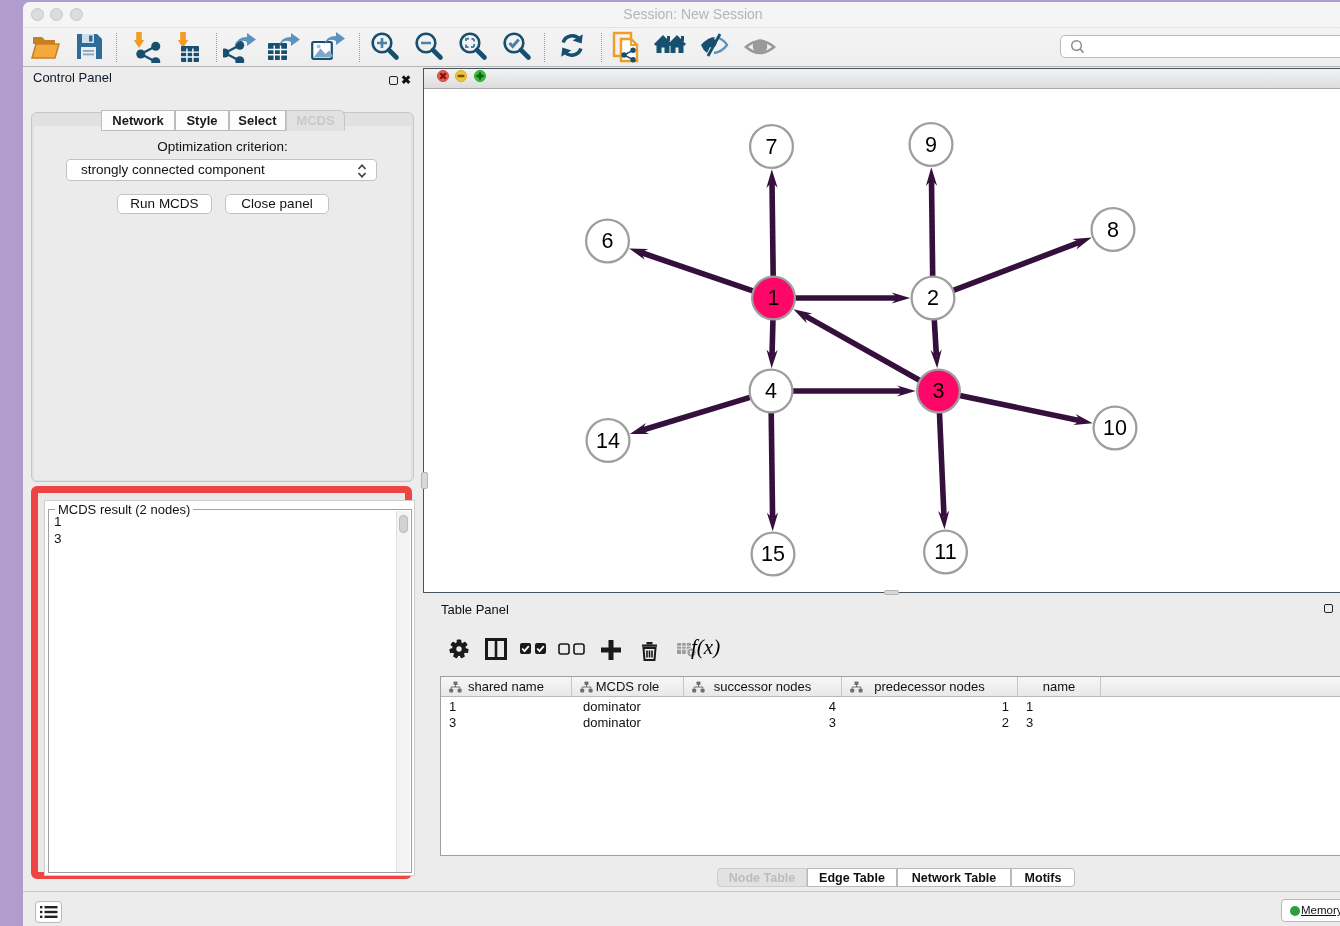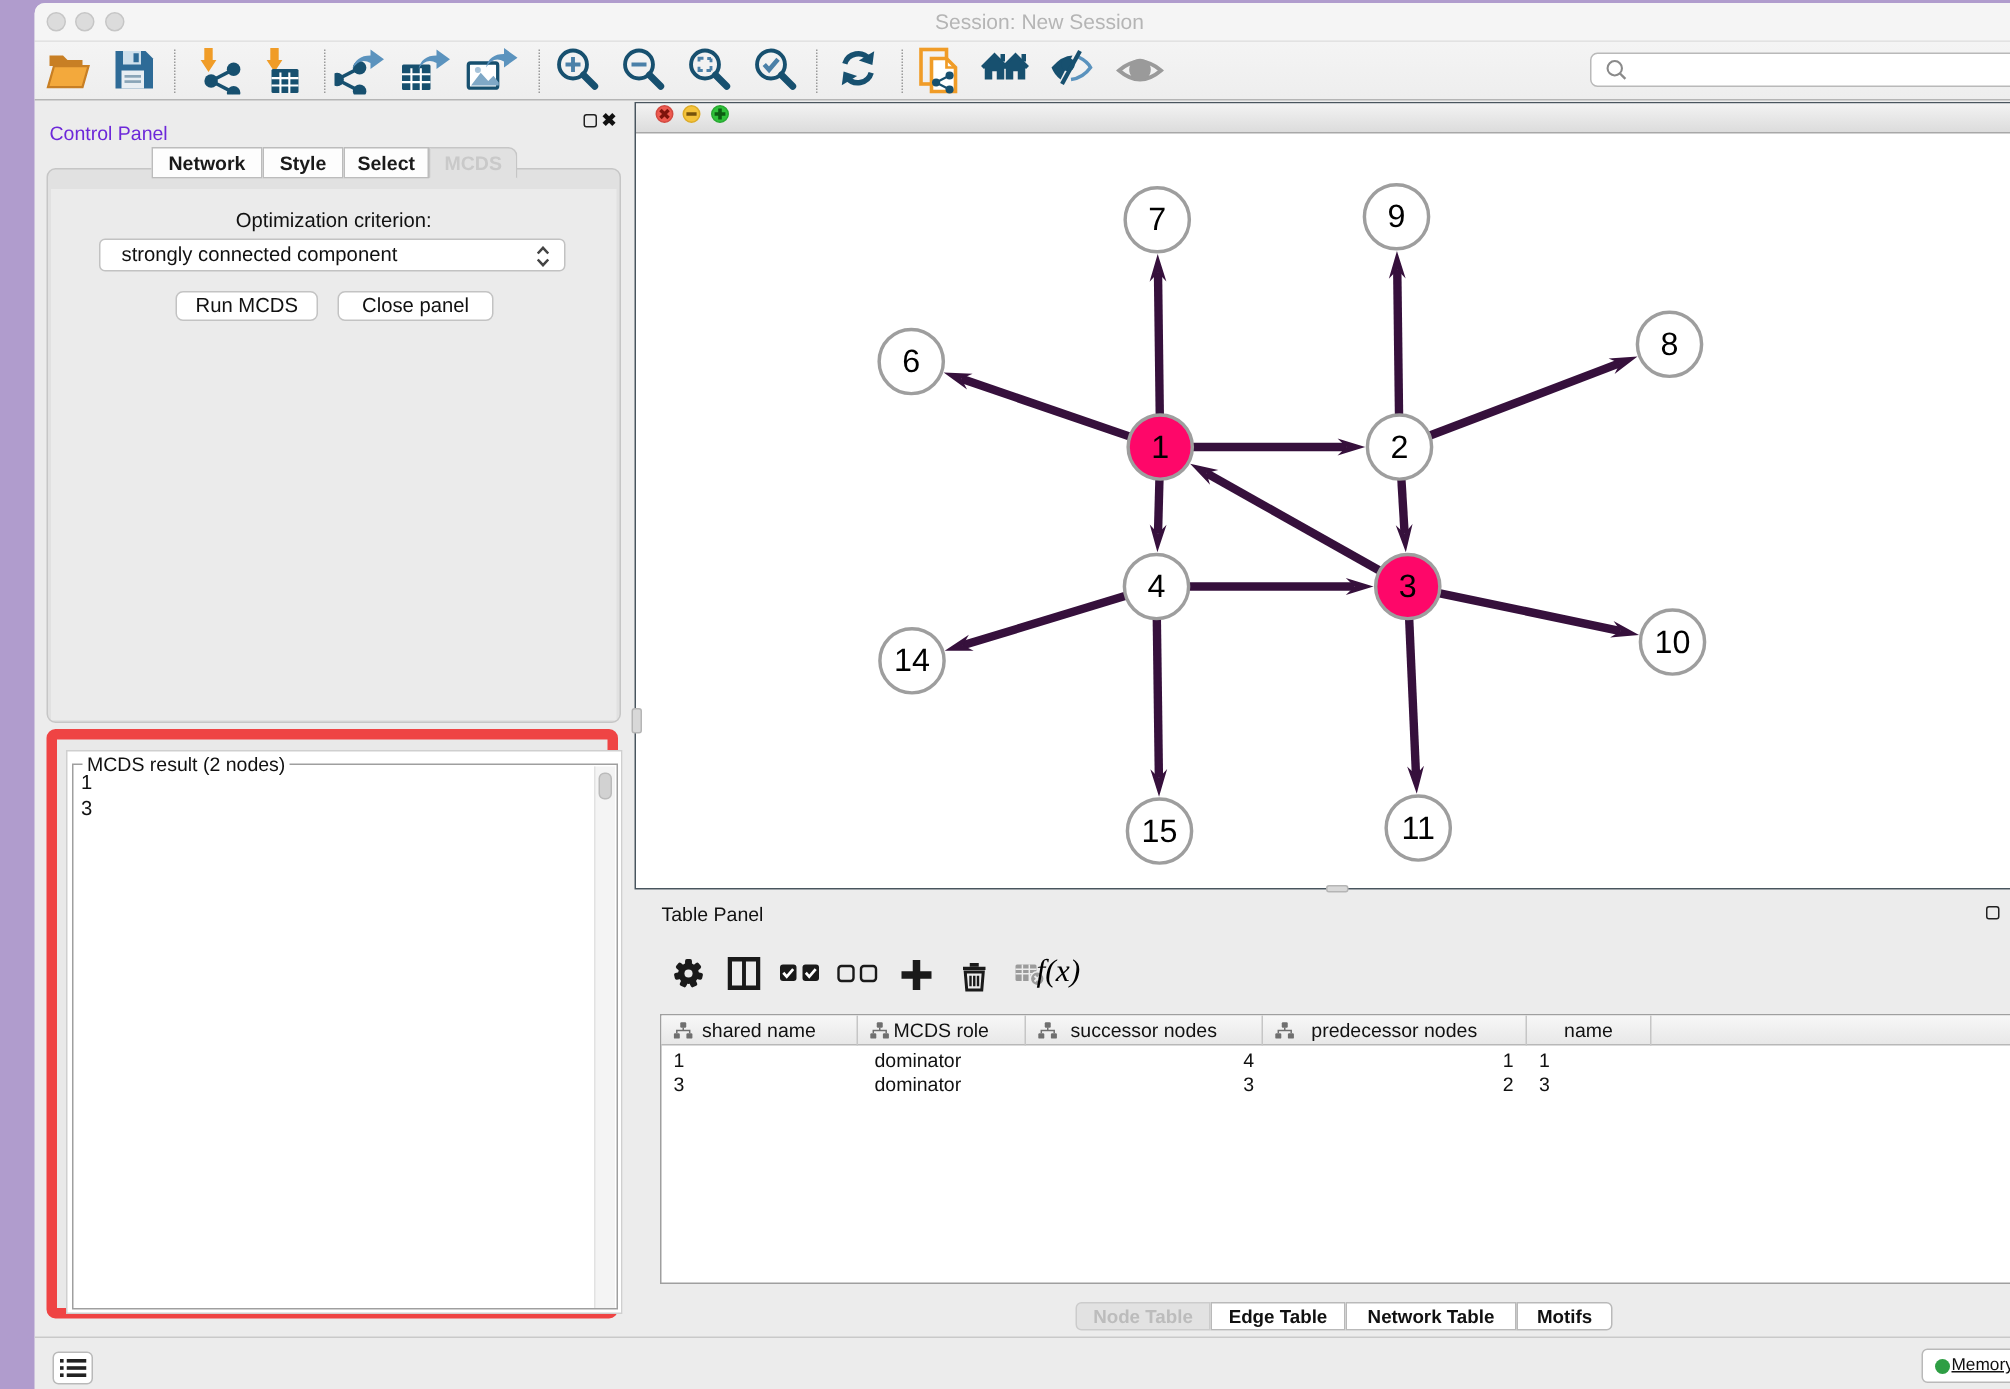--- a/index.html
+++ b/index.html
@@ -9,24 +9,24 @@
 
 #titlebar { position:absolute; left:0; top:0; width:1340px; height:25px; background:#f5f5f5; }
 #titlebar .light { position:absolute; top:6px; width:13px; height:13px; border-radius:50%; background:#dcdcdc; border:1px solid #c6c6c6; }
 #apptitle { position:absolute; top:4px; left:0; width:1340px; text-align:center; font-size:14px; color:#b5b5b5; }
 
 #toolbar { position:absolute; left:0; top:25px; width:1340px; height:40px; background:linear-gradient(#f4f4f4,#eeeeee); border-top:1px solid #e2e2e2; border-bottom:1px solid #b5b5b5; }
 .tsep { position:absolute; top:5px; height:29px; width:0; border-left:1px dotted #9a9a9a; }
 .ticon { position:absolute; top:2px; }
 #searchbox { position:absolute; left:1037px; top:7px; width:290px; height:23px; background:#fff; border:1px solid #b9b9b9; border-radius:5px; }
 
-#cp-title { position:absolute; left:10px; top:79px; font-size:13px; color:#6d28d9; }
+#cp-title { position:absolute; left:10px; top:68px; font-size:13px; color:#0f172a; }
 .winbtn-sq { position:absolute; width:9px; height:9px; border:1.6px solid #222; border-radius:2px; }
 .winbtn-x { position:absolute; font-size:12px; font-weight:bold; color:#111; }
-.cp-tab { position:absolute; top:96px; height:21px; background:#fdfdfd; border:1px solid #bcbcbc; font-size:13px; font-weight:bold; color:#1a1a1a; text-align:center; line-height:20px; }
+.cp-tab { position:absolute; top:108px; height:21px; background:#fdfdfd; border:1px solid #bcbcbc; font-size:13px; font-weight:bold; color:#1a1a1a; text-align:center; line-height:20px; }
 #cp-box { position:absolute; left:8px; top:110px; width:383px; height:370px; background:#e1e1e1; border:1px solid #c6c6c6; border-radius:6px; }
 #cp-inner { position:absolute; left:2px; top:13px; width:377px; height:354px; background:#ebebeb; }
 #opt-label { position:absolute; left:0px; top:137px; width:399px; text-align:center; font-size:13.5px; color:#111; }
 #cp-select { position:absolute; left:43px; top:157px; width:311px; height:22px; background:#fff; border:1px solid #c2c2c2; border-radius:4px; font-size:13.5px; color:#111; line-height:20px; padding-left:14px; }
 .btn { position:absolute; background:#fff; border:1px solid #c3c3c3; border-radius:5px; font-size:13.5px; color:#111; text-align:center; }
 
 #res-wrap { position:absolute; left:8px; top:484px; width:381px; height:393px; background:#e9e9e9; border:7px solid #ef4444; border-radius:6px; }
 #res-outer { position:absolute; left:6px; top:7px; width:371px; height:376px; background:#fff; border:1px solid #cfcfcf; }
 #res-field { position:absolute; left:3px; top:8px; width:364px; height:364px; border:1px solid #9f9f9f; }
 #res-legend { position:absolute; left:6px; top:-8px; background:#fff; font-size:13px; color:#111; padding:0 3px; }

